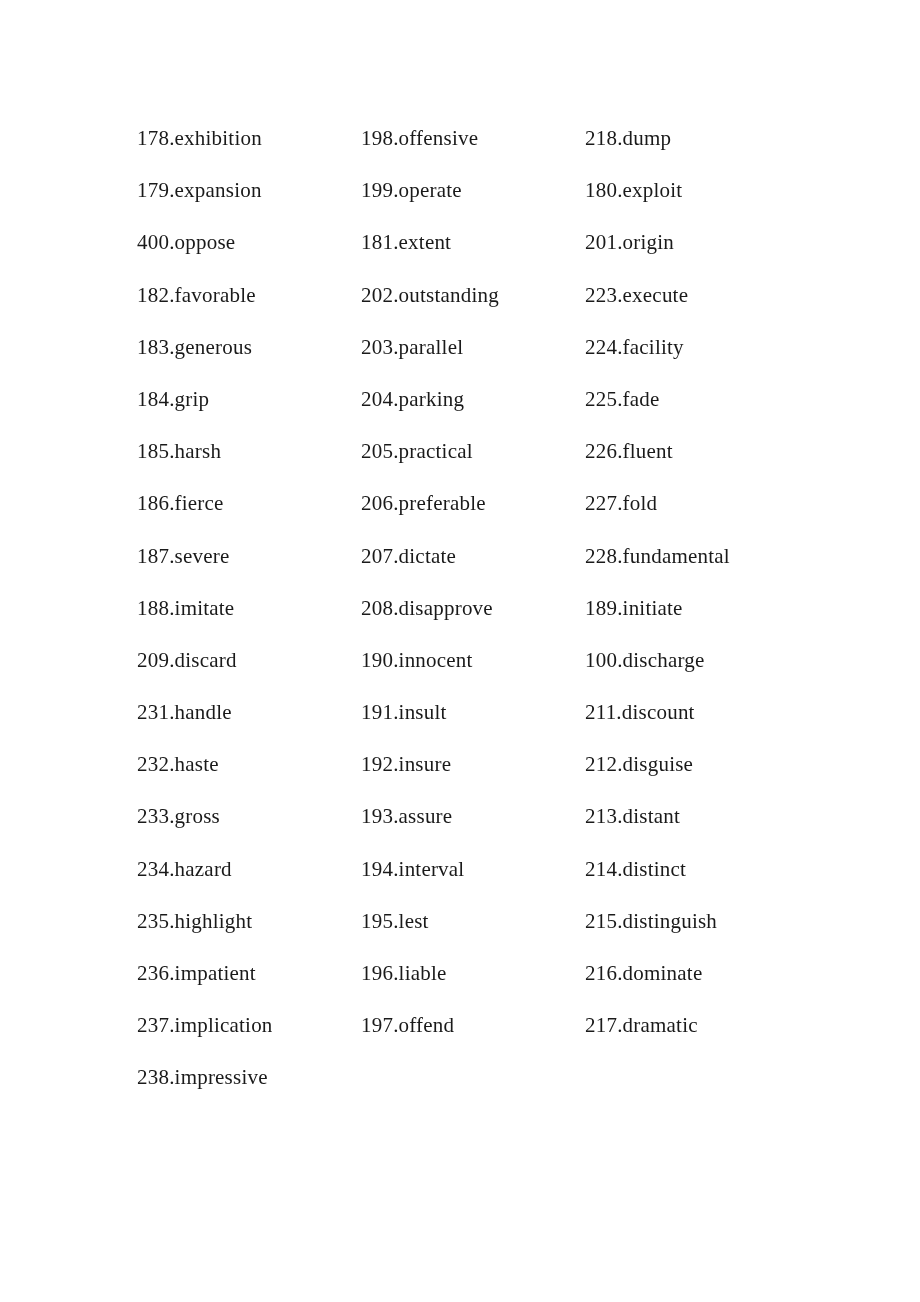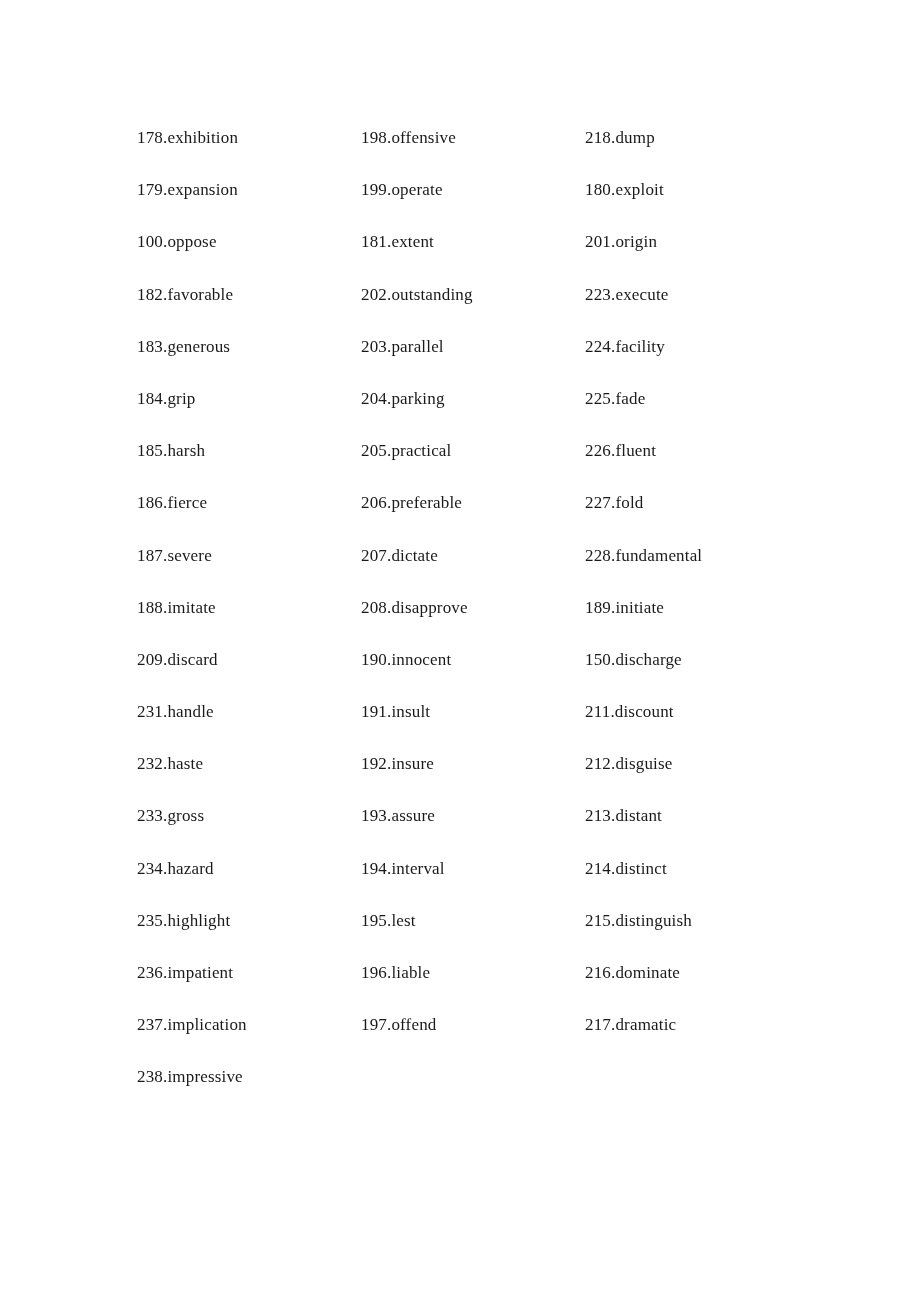--- a/index.html
+++ b/index.html
@@ -28,40 +28,40 @@
     left: 137px;
     top: 128px;
     width: 700px;
     display: grid;
     grid-template-columns: 224px 224px 252px;
     grid-auto-rows: 52.2px;
     align-items: start;
   }
 
   .word-entry {
-    font-size: 17px;
+    font-size: 21px;
     line-height: 20px;
     letter-spacing: 0.01em;
     color: #1a1a1a;
     white-space: nowrap;
     font-weight: 400;
   }
 </style>
 </head>
 <body>
 
 <div class="page">
   <div class="word-grid" id="word-grid">
       <div class="word-entry">178.exhibition</div>
       <div class="word-entry">198.offensive</div>
       <div class="word-entry">218.dump</div>
       <div class="word-entry">179.expansion</div>
       <div class="word-entry">199.operate</div>
       <div class="word-entry">180.exploit</div>
-      <div class="word-entry">100.oppose</div>
+      <div class="word-entry">400.oppose</div>
       <div class="word-entry">181.extent</div>
       <div class="word-entry">201.origin</div>
       <div class="word-entry">182.favorable</div>
       <div class="word-entry">202.outstanding</div>
       <div class="word-entry">223.execute</div>
       <div class="word-entry">183.generous</div>
       <div class="word-entry">203.parallel</div>
       <div class="word-entry">224.facility</div>
       <div class="word-entry">184.grip</div>
       <div class="word-entry">204.parking</div>
@@ -73,21 +73,21 @@
       <div class="word-entry">206.preferable</div>
       <div class="word-entry">227.fold</div>
       <div class="word-entry">187.severe</div>
       <div class="word-entry">207.dictate</div>
       <div class="word-entry">228.fundamental</div>
       <div class="word-entry">188.imitate</div>
       <div class="word-entry">208.disapprove</div>
       <div class="word-entry">189.initiate</div>
       <div class="word-entry">209.discard</div>
       <div class="word-entry">190.innocent</div>
-      <div class="word-entry">150.discharge</div>
+      <div class="word-entry">100.discharge</div>
       <div class="word-entry">231.handle</div>
       <div class="word-entry">191.insult</div>
       <div class="word-entry">211.discount</div>
       <div class="word-entry">232.haste</div>
       <div class="word-entry">192.insure</div>
       <div class="word-entry">212.disguise</div>
       <div class="word-entry">233.gross</div>
       <div class="word-entry">193.assure</div>
       <div class="word-entry">213.distant</div>
       <div class="word-entry">234.hazard</div>

